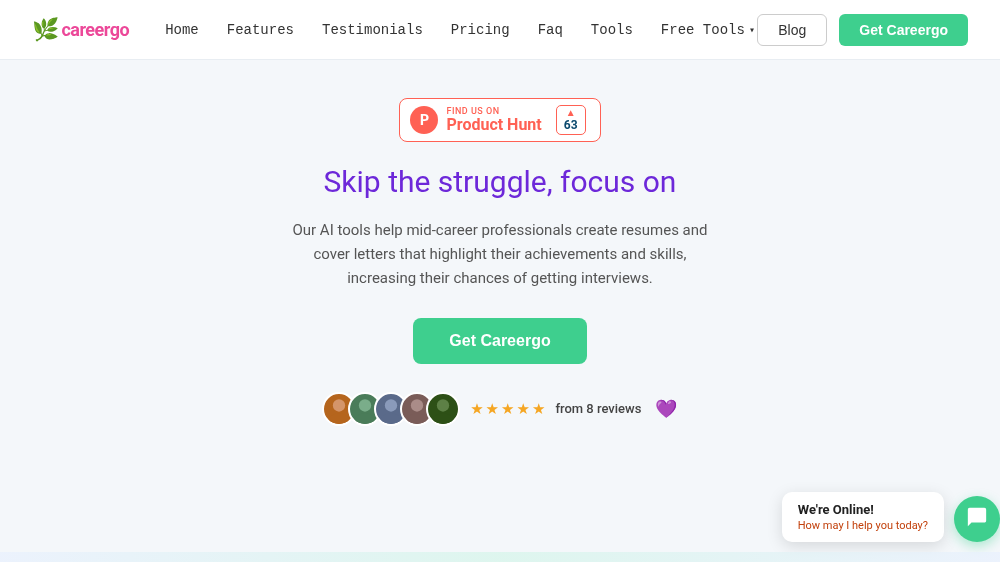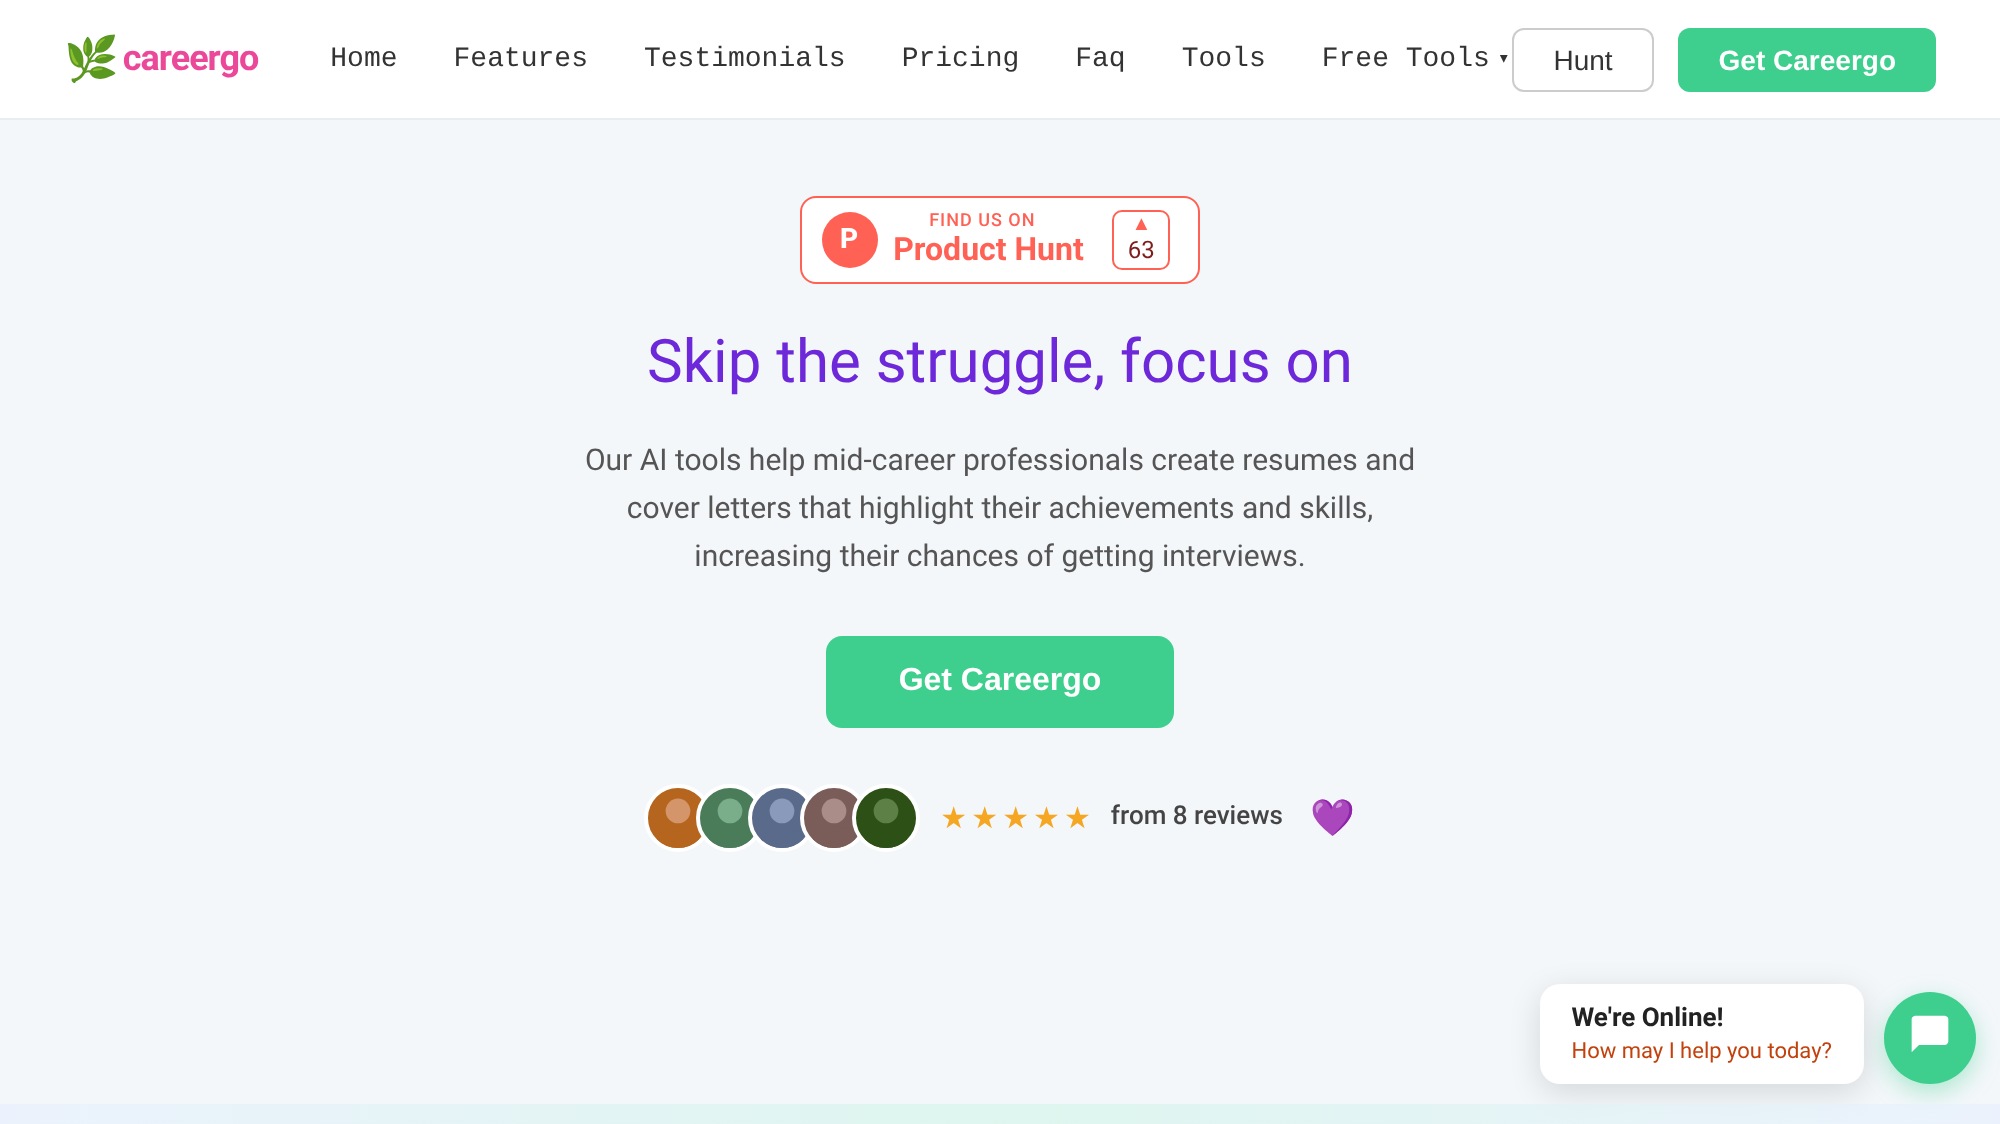--- a/index.html
+++ b/index.html
@@ -126,21 +126,20 @@
       display: flex;
       flex-direction: column;
       align-items: flex-start;
     }
     .ph-find-us {
       font-size: 9px;
       color: #ff6154;
       text-transform: uppercase;
       letter-spacing: 0.5px;
       font-weight: 500;
-      margin-left: 18px;
     }
     .ph-name {
       font-size: 16px;
       font-weight: 700;
       color: #ff6154;
       line-height: 1.1;
     }
     .ph-vote {
       display: flex;
       flex-direction: column;
@@ -149,23 +148,23 @@
       border-radius: 5px;
       padding: 2px 7px;
       margin-left: 6px;
     }
     .ph-arrow {
       color: #ff6154;
       font-size: 10px;
       line-height: 1;
     }
     .ph-count {
-      color: #7f1d1d;
+      color: #0c4a6e;
       font-size: 12px;
-      font-weight: 400;
+      font-weight: 700;
       line-height: 1.2;
     }
 
     
     .headline {
       font-size: 30px;
       font-weight: 400;
       color: #6d28d9;
       line-height: 1.18;
       max-width: 480px;
@@ -236,21 +235,21 @@
     .heart-icon {
       color: #8b5cf6;
       font-size: 18px;
       margin-left: 4px;
     }
 
     
     .chat-widget {
       position: absolute;
       bottom: 20px;
-      right: 12px;
+      right: 0;
       display: flex;
       align-items: flex-end;
       gap: 10px;
     }
     .chat-bubble {
       background: #fff;
       border-radius: 10px;
       padding: 10px 16px;
       box-shadow: 0 4px 16px rgba(0,0,0,0.13);
       font-size: 13px;
@@ -306,21 +305,21 @@
     <a class="nav-link">Testimonials</a>
     <a class="nav-link">Pricing</a>
     <a class="nav-link">Faq</a>
     <a class="nav-link">Tools</a>
     <a class="nav-link free-tools-link">
       <span>Free Tools</span>
       <span class="chevron-icon">▾</span>
     </a>
   </div>
   <div class="nav-actions">
-    <button class="btn-login">Hunt</button>
+    <button class="btn-login">Blog</button>
     <button class="btn-get">Get Careergo</button>
   </div>
 </nav>
 
 <main>
 
   <div class="product-hunt-badge">
     <div class="ph-icon">
       <span>P</span>
     </div>

